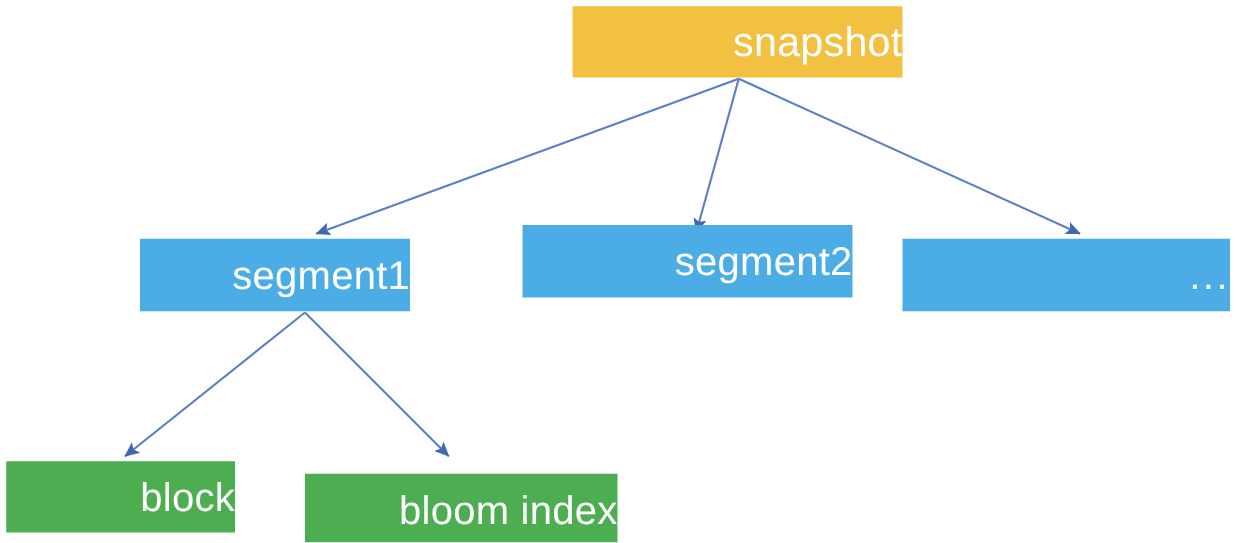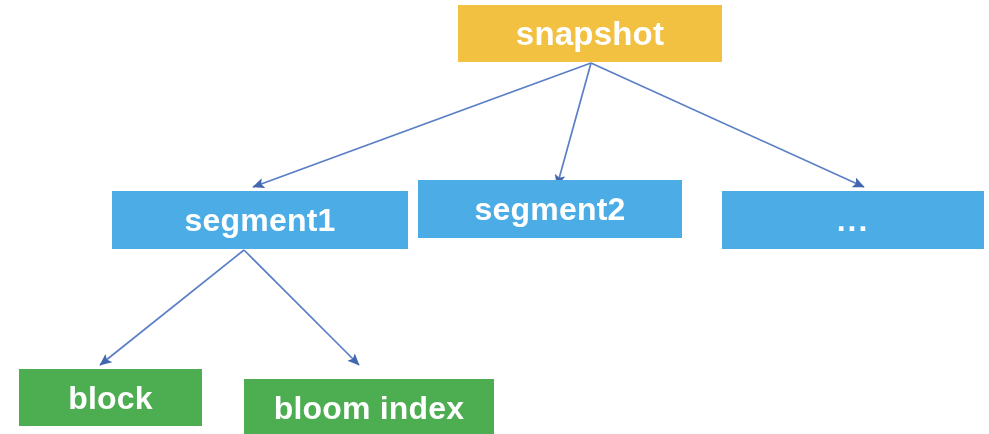--- a/index.html
+++ b/index.html
@@ -22,24 +22,24 @@
     left: 0;
     top: 0;
     width: 989px;
     height: 434px;
     pointer-events: none;
   }
   .node {
     position: absolute;
     display: flex;
     align-items: center;
-    justify-content: center;
+    justify-content: flex-end;
     box-sizing: border-box;
     color: #ffffff;
-    font-weight: 700;
+    font-weight: 400;
     letter-spacing: 0.2px;
     line-height: 1;
     white-space: nowrap;
     user-select: none;
   }
   .node-root {
     background: #f2c141;
     font-size: 33px;
   }
   .node-segment {
@@ -49,24 +49,24 @@
   .node-leaf {
     background: #4cae50;
     font-size: 32px;
   }
   .node-ellipsis {
     font-size: 32px;
     letter-spacing: 2px;
   }
   
   #node-snapshot    { left: 458px; top: 5px;   width: 264px; height: 57px; }
-  #node-segment1    { left: 112px; top: 191px; width: 296px; height: 58px; }
+  #node-segment1    { left: 112px; top: 191px; width: 216px; height: 58px; }
   #node-segment2    { left: 418px; top: 180px; width: 264px; height: 58px; }
   #node-more        { left: 722px; top: 191px; width: 262px; height: 58px; }
-  #node-block       { left: 19px;   top: 369px; width: 183px; height: 57px; }
+  #node-block       { left: 5px;   top: 369px; width: 183px; height: 57px; }
   #node-bloom-index { left: 244px; top: 379px; width: 250px; height: 57px; }
 </style>
 </head>
 <body>
 
 <div id="diagram-canvas">
 
   <svg id="edge-layer" viewBox="0 0 989 434" width="989" height="434" xmlns="http://www.w3.org/2000/svg">
     <defs>
       <marker id="arrowhead" markerWidth="8" markerHeight="8" refX="6.6" refY="3.1" orient="auto" markerUnits="strokeWidth">

